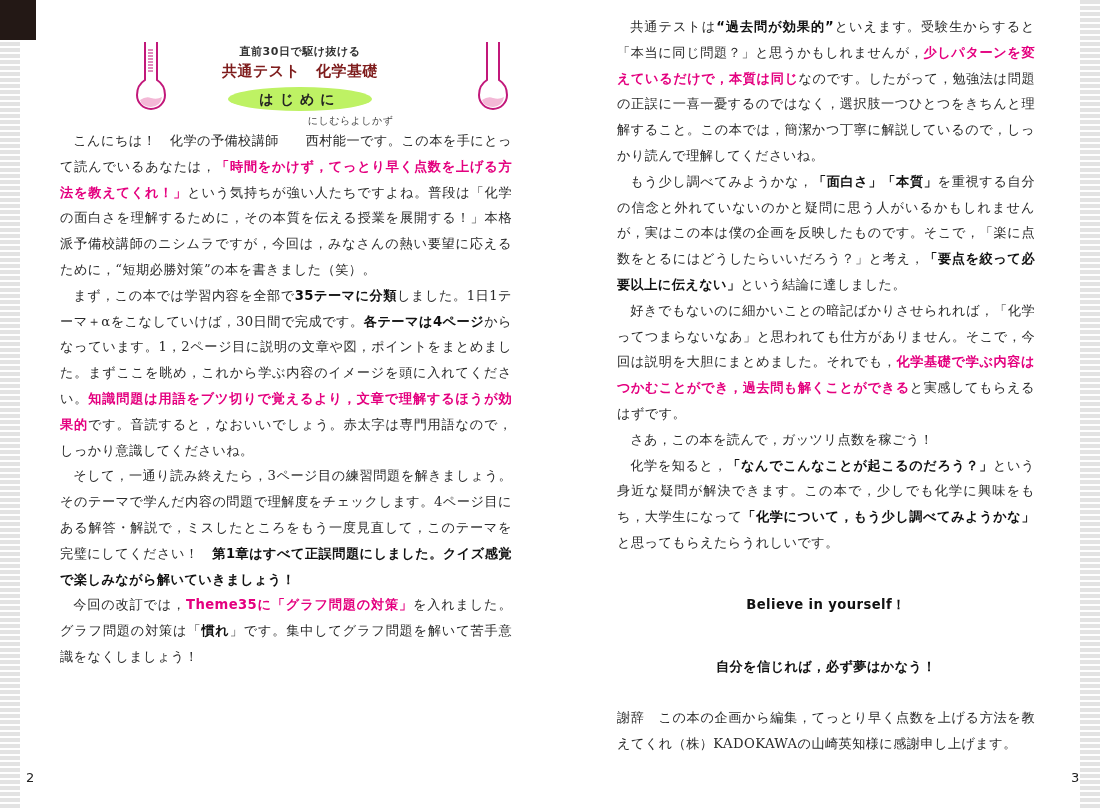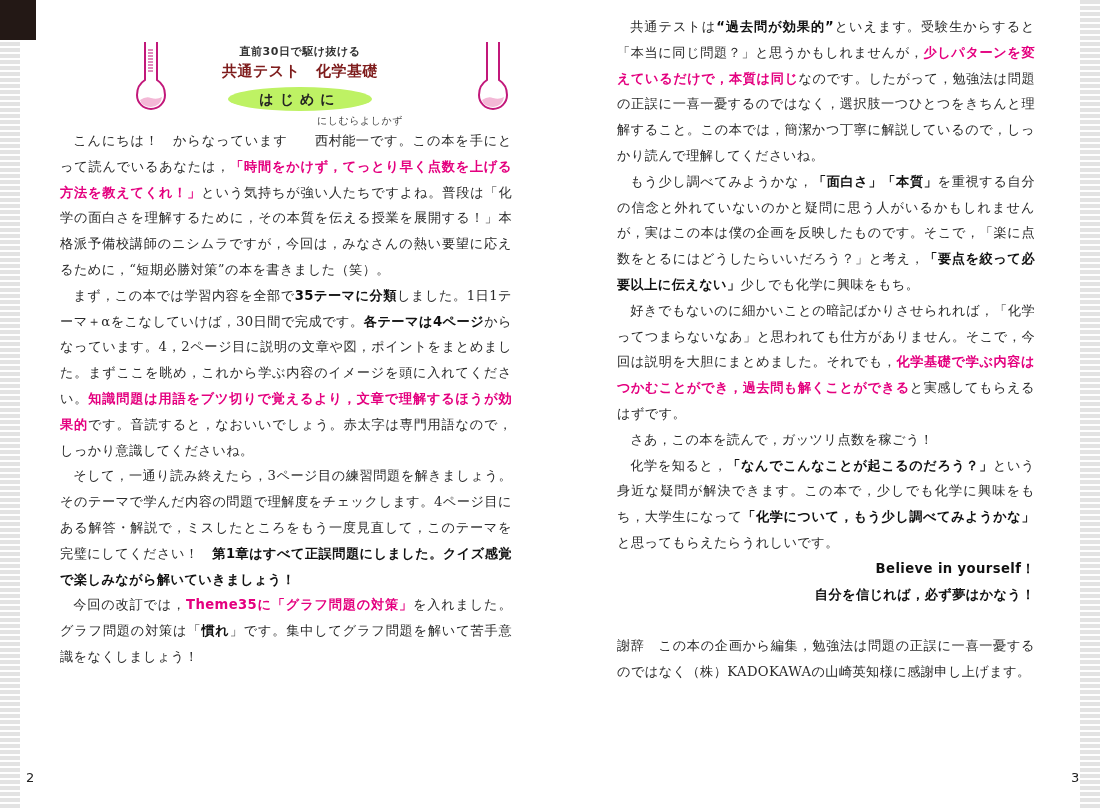--- a/index.html
+++ b/index.html
@@ -34,21 +34,21 @@
   }
 
   .body-text { position: absolute; font-size: 13.2px; line-height: 25.8px; letter-spacing: 0.4px; text-align: justify; }
   .page-left .body-text { left: 20px; top: 128px; width: 452px; }
   .page-right .body-text { left: 42px; top: 14px; width: 418px; }
   .para { margin: 0; text-indent: 1em; }
   .hl-pink { color: #e4007f; font-weight: bold; font-family: "DejaVu Sans", "Liberation Sans", sans-serif; }
   .hl-bold { color: #111; font-weight: bold; font-family: "DejaVu Sans", "Liberation Sans", sans-serif; }
   .ruby-wrap { position: relative; display: inline-block; }
   .ruby { position: absolute; left: 2px; top: -12px; font-size: 10px; letter-spacing: 0.5px; color: #444; white-space: nowrap; line-height: 10px; }
-  .right-align { text-align: right; text-indent: 0; }
+  .right-align { text-align: center; text-indent: 0; margin-top: 36px; }
   .sign-en, .sign-jp { font-family: "DejaVu Sans", "Liberation Sans", sans-serif; font-weight: bold; color: #111; }
   .ack { margin-top: 26px; text-indent: 0; }
 
   .page-number { position: absolute; top: 770px; font-family: "DejaVu Sans", "Liberation Sans", sans-serif; font-size: 13px; color: #222; }
   .pn-left { left: 26px; }
   .pn-right { left: 1071px; }
 </style>
 </head>
 <body>
 
@@ -79,48 +79,48 @@
       <div class="pill">はじめに</div>
     </div>
     <svg class="flask flask-right" viewBox="0 0 30 70">
       <path d="M9 2 L9 40 Q1 45 1 55 A14 14 0 0 0 29 55 Q29 45 21 40 L21 2" fill="none" stroke="#c2187a" stroke-width="2"></path>
       <path d="M4 60 Q10 56 15 58 Q21 60 26 57 Q25 66 15 67 Q6 67 4 60 Z" fill="#f3b8d6"></path>
     </svg>
   </div>
 
   <div class="body-text">
     <p class="para">
-      <span>こんにちは！　からなっています　</span><span class="ruby-wrap"><span class="ruby">にしむらよしかず</span><span>西村能一</span></span><span>です。この本を手にとって読んでいるあなたは，</span><span class="hl-pink">「時間をかけず，てっとり早く点数を上げる方法を教えてくれ！」</span><span>という気持ちが強い人たちですよね。普段は「化学の面白さを理解するために，その本質を伝える授業を展開する！」本格派予備校講師のニシムラですが，今回は，みなさんの熱い要望に応えるために，“短期必勝対策”の本を書きました（笑）。</span>
+      <span>こんにちは！　化学の予備校講師　</span><span class="ruby-wrap"><span class="ruby">にしむらよしかず</span><span>西村能一</span></span><span>です。この本を手にとって読んでいるあなたは，</span><span class="hl-pink">「時間をかけず，てっとり早く点数を上げる方法を教えてくれ！」</span><span>という気持ちが強い人たちですよね。普段は「化学の面白さを理解するために，その本質を伝える授業を展開する！」本格派予備校講師のニシムラですが，今回は，みなさんの熱い要望に応えるために，“短期必勝対策”の本を書きました（笑）。</span>
     </p>
     <p class="para">
-      <span>まず，この本では学習内容を全部で</span><span class="hl-bold">35テーマに分類</span><span>しました。1日1テーマ＋αをこなしていけば，30日間で完成です。</span><span class="hl-bold">各テーマは4ページ</span><span>からなっています。4，2ページ目に説明の文章や図，ポイントをまとめました。まずここを眺め，これから学ぶ内容のイメージを頭に入れてください。</span><span class="hl-pink">知識問題は用語をブツ切りで覚えるより，文章で理解するほうが効果的</span><span>です。音読すると，なおいいでしょう。赤太字は専門用語なので，しっかり意識してくださいね。</span>
+      <span>まず，この本では学習内容を全部で</span><span class="hl-bold">35テーマに分類</span><span>しました。1日1テーマ＋αをこなしていけば，30日間で完成です。</span><span class="hl-bold">各テーマは4ページ</span><span>からなっています。1，2ページ目に説明の文章や図，ポイントをまとめました。まずここを眺め，これから学ぶ内容のイメージを頭に入れてください。</span><span class="hl-pink">知識問題は用語をブツ切りで覚えるより，文章で理解するほうが効果的</span><span>です。音読すると，なおいいでしょう。赤太字は専門用語なので，しっかり意識してくださいね。</span>
     </p>
     <p class="para">
       <span>そして，一通り読み終えたら，3ページ目の練習問題を解きましょう。そのテーマで学んだ内容の問題で理解度をチェックします。4ページ目にある解答・解説で，ミスしたところをもう一度見直して，このテーマを完璧にしてください！　</span><span class="hl-bold">第1章はすべて正誤問題にしました。クイズ感覚で楽しみながら解いていきましょう！</span>
     </p>
     <p class="para">
       <span>今回の改訂では，</span><span class="hl-pink">Theme35に「グラフ問題の対策」</span><span>を入れました。グラフ問題の対策は「</span><span class="hl-bold">慣れ</span><span>」です。集中してグラフ問題を解いて苦手意識をなくしましょう！</span>
     </p>
   </div>
 </div>
 <div class="page-number pn-left">2</div>
 
 <div class="page page-right">
   <div class="body-text">
     <p class="para">
       <span>共通テストは</span><span class="hl-bold">“過去問が効果的”</span><span>といえます。受験生からすると「本当に同じ問題？」と思うかもしれませんが，</span><span class="hl-pink">少しパターンを変えているだけで，本質は同じ</span><span>なのです。したがって，勉強法は問題の正誤に一喜一憂するのではなく，選択肢一つひとつをきちんと理解すること。この本では，簡潔かつ丁寧に解説しているので，しっかり読んで理解してくださいね。</span>
     </p>
     <p class="para">
-      <span>もう少し調べてみようかな，</span><span class="hl-bold">「面白さ」「本質」</span><span>を重視する自分の信念と外れていないのかと疑問に思う人がいるかもしれませんが，実はこの本は僕の企画を反映したものです。そこで，「楽に点数をとるにはどうしたらいいだろう？」と考え，</span><span class="hl-bold">「要点を絞って必要以上に伝えない」</span><span>少しでも化学に興味をもち。</span>
+      <span>もう少し調べてみようかな，</span><span class="hl-bold">「面白さ」「本質」</span><span>を重視する自分の信念と外れていないのかと疑問に思う人がいるかもしれませんが，実はこの本は僕の企画を反映したものです。そこで，「楽に点数をとるにはどうしたらいいだろう？」と考え，</span><span class="hl-bold">「要点を絞って必要以上に伝えない」</span><span>という結論に達しました。</span>
     </p>
     <p class="para">
       <span>好きでもないのに細かいことの暗記ばかりさせられれば，「化学ってつまらないなあ」と思われても仕方がありません。そこで，今回は説明を大胆にまとめました。それでも，</span><span class="hl-pink">化学基礎で学ぶ内容はつかむことができ，過去問も解くことができる</span><span>と実感してもらえるはずです。</span>
     </p>
     <p class="para">さあ，この本を読んで，ガッツリ点数を稼ごう！</p>
     <p class="para">
       <span>化学を知ると，</span><span class="hl-bold">「なんでこんなことが起こるのだろう？」</span><span>という身近な疑問が解決できます。この本で，少しでも化学に興味をもち，大学生になって</span><span class="hl-bold">「化学について，もう少し調べてみようかな」</span><span>と思ってもらえたらうれしいです。</span>
     </p>
     <p class="para right-align sign-en">Believe in yourself！</p>
     <p class="para right-align sign-jp">自分を信じれば，必ず夢はかなう！</p>
-    <p class="para ack">謝辞　この本の企画から編集，勉強法は問題の正誤に一喜一憂するのではなく（株）KADOKAWAの山崎英知様に感謝申し上げます。</p>
+    <p class="para ack">謝辞　この本の企画から編集，てっとり早く点数を上げる方法を教えてくれ（株）KADOKAWAの山崎英知様に感謝申し上げます。</p>
   </div>
 </div>
 <div class="page-number pn-right">3</div>
 
 </body></html>

